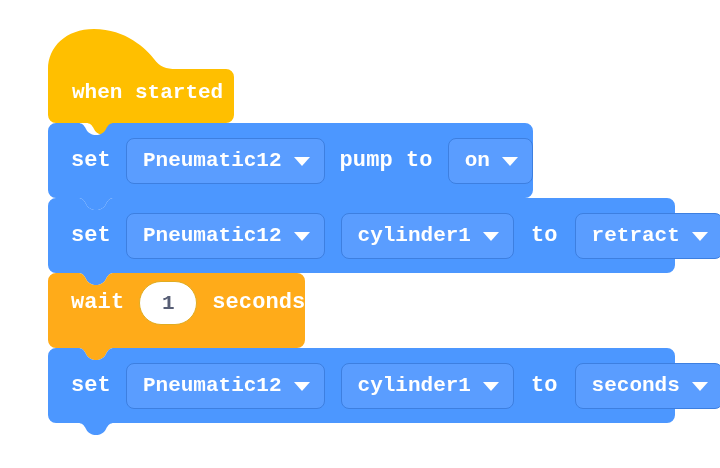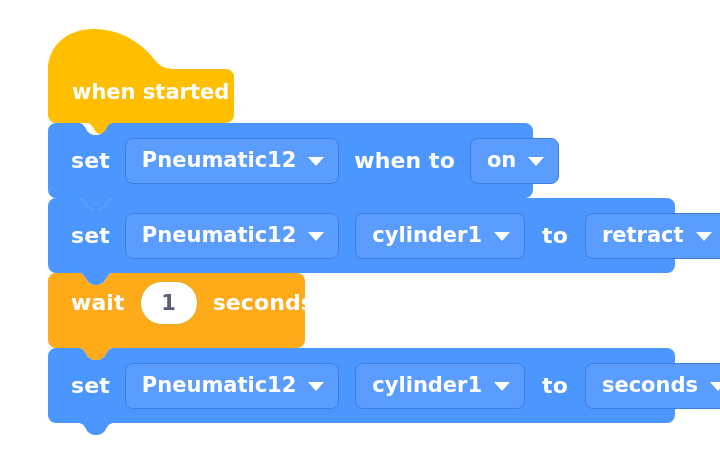--- a/index.html
+++ b/index.html
@@ -21,20 +21,21 @@
     height: 468px;
     background: #ffffff;
   }
 
   
   .block {
     position: absolute;
     display: flex;
     align-items: flex-start;
     box-sizing: border-box;
+    font-family: Liberation Mono, monospace;
   }
 
   .block-svg {
     position: absolute;
     left: 0;
     top: 0;
     overflow: visible;
     pointer-events: none;
   }
 
@@ -188,21 +189,21 @@
                Z" fill="#4c97ff"></path>
     </svg>
     <div class="block-row row-pad">
       <span class="blk-label">set</span>
       <span class="gap-14"></span>
       <div class="field-dropdown">
         <span class="field-text">Pneumatic12</span>
         <span class="caret"></span>
       </div>
       <span class="gap-14"></span>
-      <span class="blk-label">when to</span>
+      <span class="blk-label">pump to</span>
       <span class="gap-14"></span>
       <div class="field-dropdown">
         <span class="field-text">on</span>
         <span class="caret"></span>
       </div>
     </div>
   </div>
 
   <div class="block" id="blk-set-retract">
     <svg class="block-svg" width="640" height="85" viewBox="0 0 640 85">

